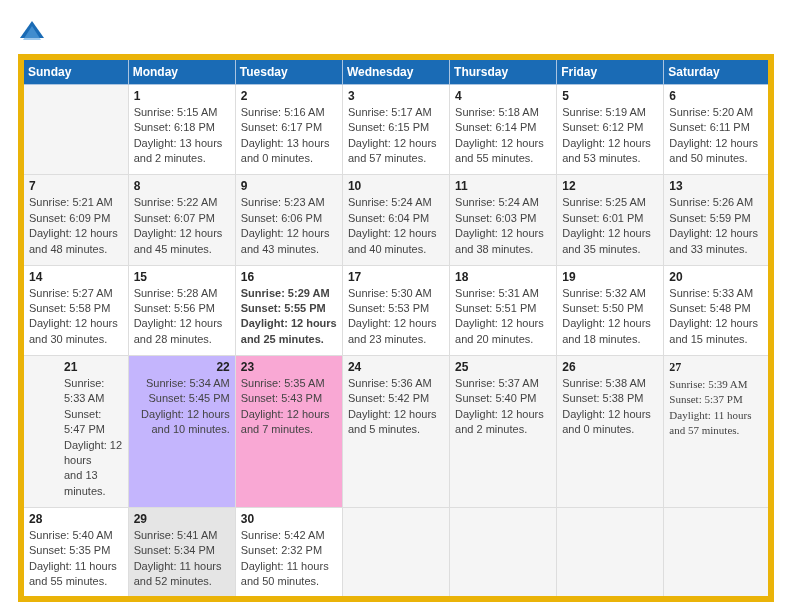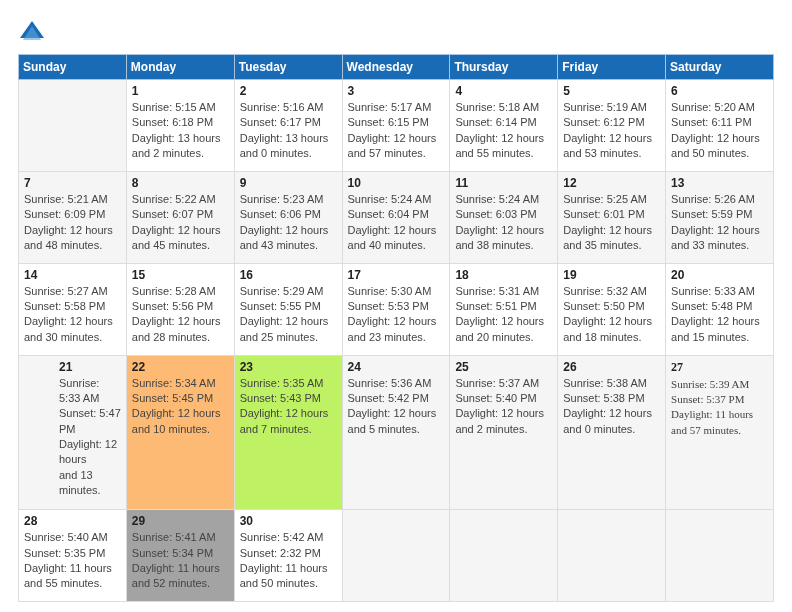--- a/index.html
+++ b/index.html
@@ -55,21 +55,21 @@
       font-weight: bold;
       color: #333;
       line-height: 1.1;
     }
     .location {
       font-size: 14px;
       color: #555;
     }
     .calendar {
       flex: 1;
-      border: 1px solid #eab308;
+      border: 6px solid #eab308;
       border-collapse: collapse;
       width: 100%;
       table-layout: fixed;
     }
     .calendar th {
       background-color: #1a6bb5;
       color: #fff;
       font-size: 12px;
       font-weight: bold;
       padding: 5px 4px;
@@ -247,21 +247,21 @@
           </td>
           <td style="background: rgb(255, 255, 255);">
             <span class="day-num">15</span>
             <div class="day-info" style="white-space: pre-line;">Sunrise: 5:28 AM
 Sunset: 5:56 PM
 Daylight: 12 hours
 and 28 minutes.</div>
           </td>
           <td style="background: rgb(255, 255, 255);">
             <span class="day-num">16</span>
-            <div class="day-info" style="white-space: pre-line;">Sunrise: 5:29 AM
+            <div class="day-info" style="white-space: pre-line; font-weight: bold;">Sunrise: 5:29 AM
 Sunset: 5:55 PM
 Daylight: 12 hours
 and 25 minutes.</div>
           </td>
           <td style="background: rgb(255, 255, 255);">
             <span class="day-num">17</span>
             <div class="day-info" style="white-space: pre-line;">Sunrise: 5:30 AM
 Sunset: 5:53 PM
 Daylight: 12 hours
 and 23 minutes.</div>
@@ -289,28 +289,28 @@
           </td>
         </tr>
         <tr>
           <td style="background: rgb(245, 245, 245); padding-left: 40px;">
             <span class="day-num">21</span>
             <div class="day-info" style="white-space: pre-line;">Sunrise: 5:33 AM
 Sunset: 5:47 PM
 Daylight: 12 hours
 and 13 minutes.</div>
           </td>
-          <td style="background: #fdba74;">
+          <td style="background: #c4b5fd; text-align: right;">
             <span class="day-num">22</span>
             <div class="day-info" style="white-space: pre-line;">Sunrise: 5:34 AM
 Sunset: 5:45 PM
 Daylight: 12 hours
 and 10 minutes.</div>
           </td>
-          <td style="background: #bef264;">
+          <td style="background: #f9a8d4;">
             <span class="day-num">23</span>
             <div class="day-info" style="white-space: pre-line;">Sunrise: 5:35 AM
 Sunset: 5:43 PM
 Daylight: 12 hours
 and 7 minutes.</div>
           </td>
           <td style="background: rgb(245, 245, 245);">
             <span class="day-num">24</span>
             <div class="day-info" style="white-space: pre-line;">Sunrise: 5:36 AM
 Sunset: 5:42 PM
@@ -340,21 +340,21 @@
           </td>
         </tr>
         <tr>
           <td style="background: rgb(255, 255, 255);">
             <span class="day-num">28</span>
             <div class="day-info" style="white-space: pre-line;">Sunrise: 5:40 AM
 Sunset: 5:35 PM
 Daylight: 11 hours
 and 55 minutes.</div>
           </td>
-          <td style="background: #a3a3a3;">
+          <td style="background: #e5e5e5;">
             <span class="day-num">29</span>
             <div class="day-info" style="white-space: pre-line;">Sunrise: 5:41 AM
 Sunset: 5:34 PM
 Daylight: 11 hours
 and 52 minutes.</div>
           </td>
           <td style="background: rgb(255, 255, 255);">
             <span class="day-num">30</span>
             <div class="day-info" style="white-space: pre-line;">Sunrise: 5:42 AM
 Sunset: 2:32 PM

